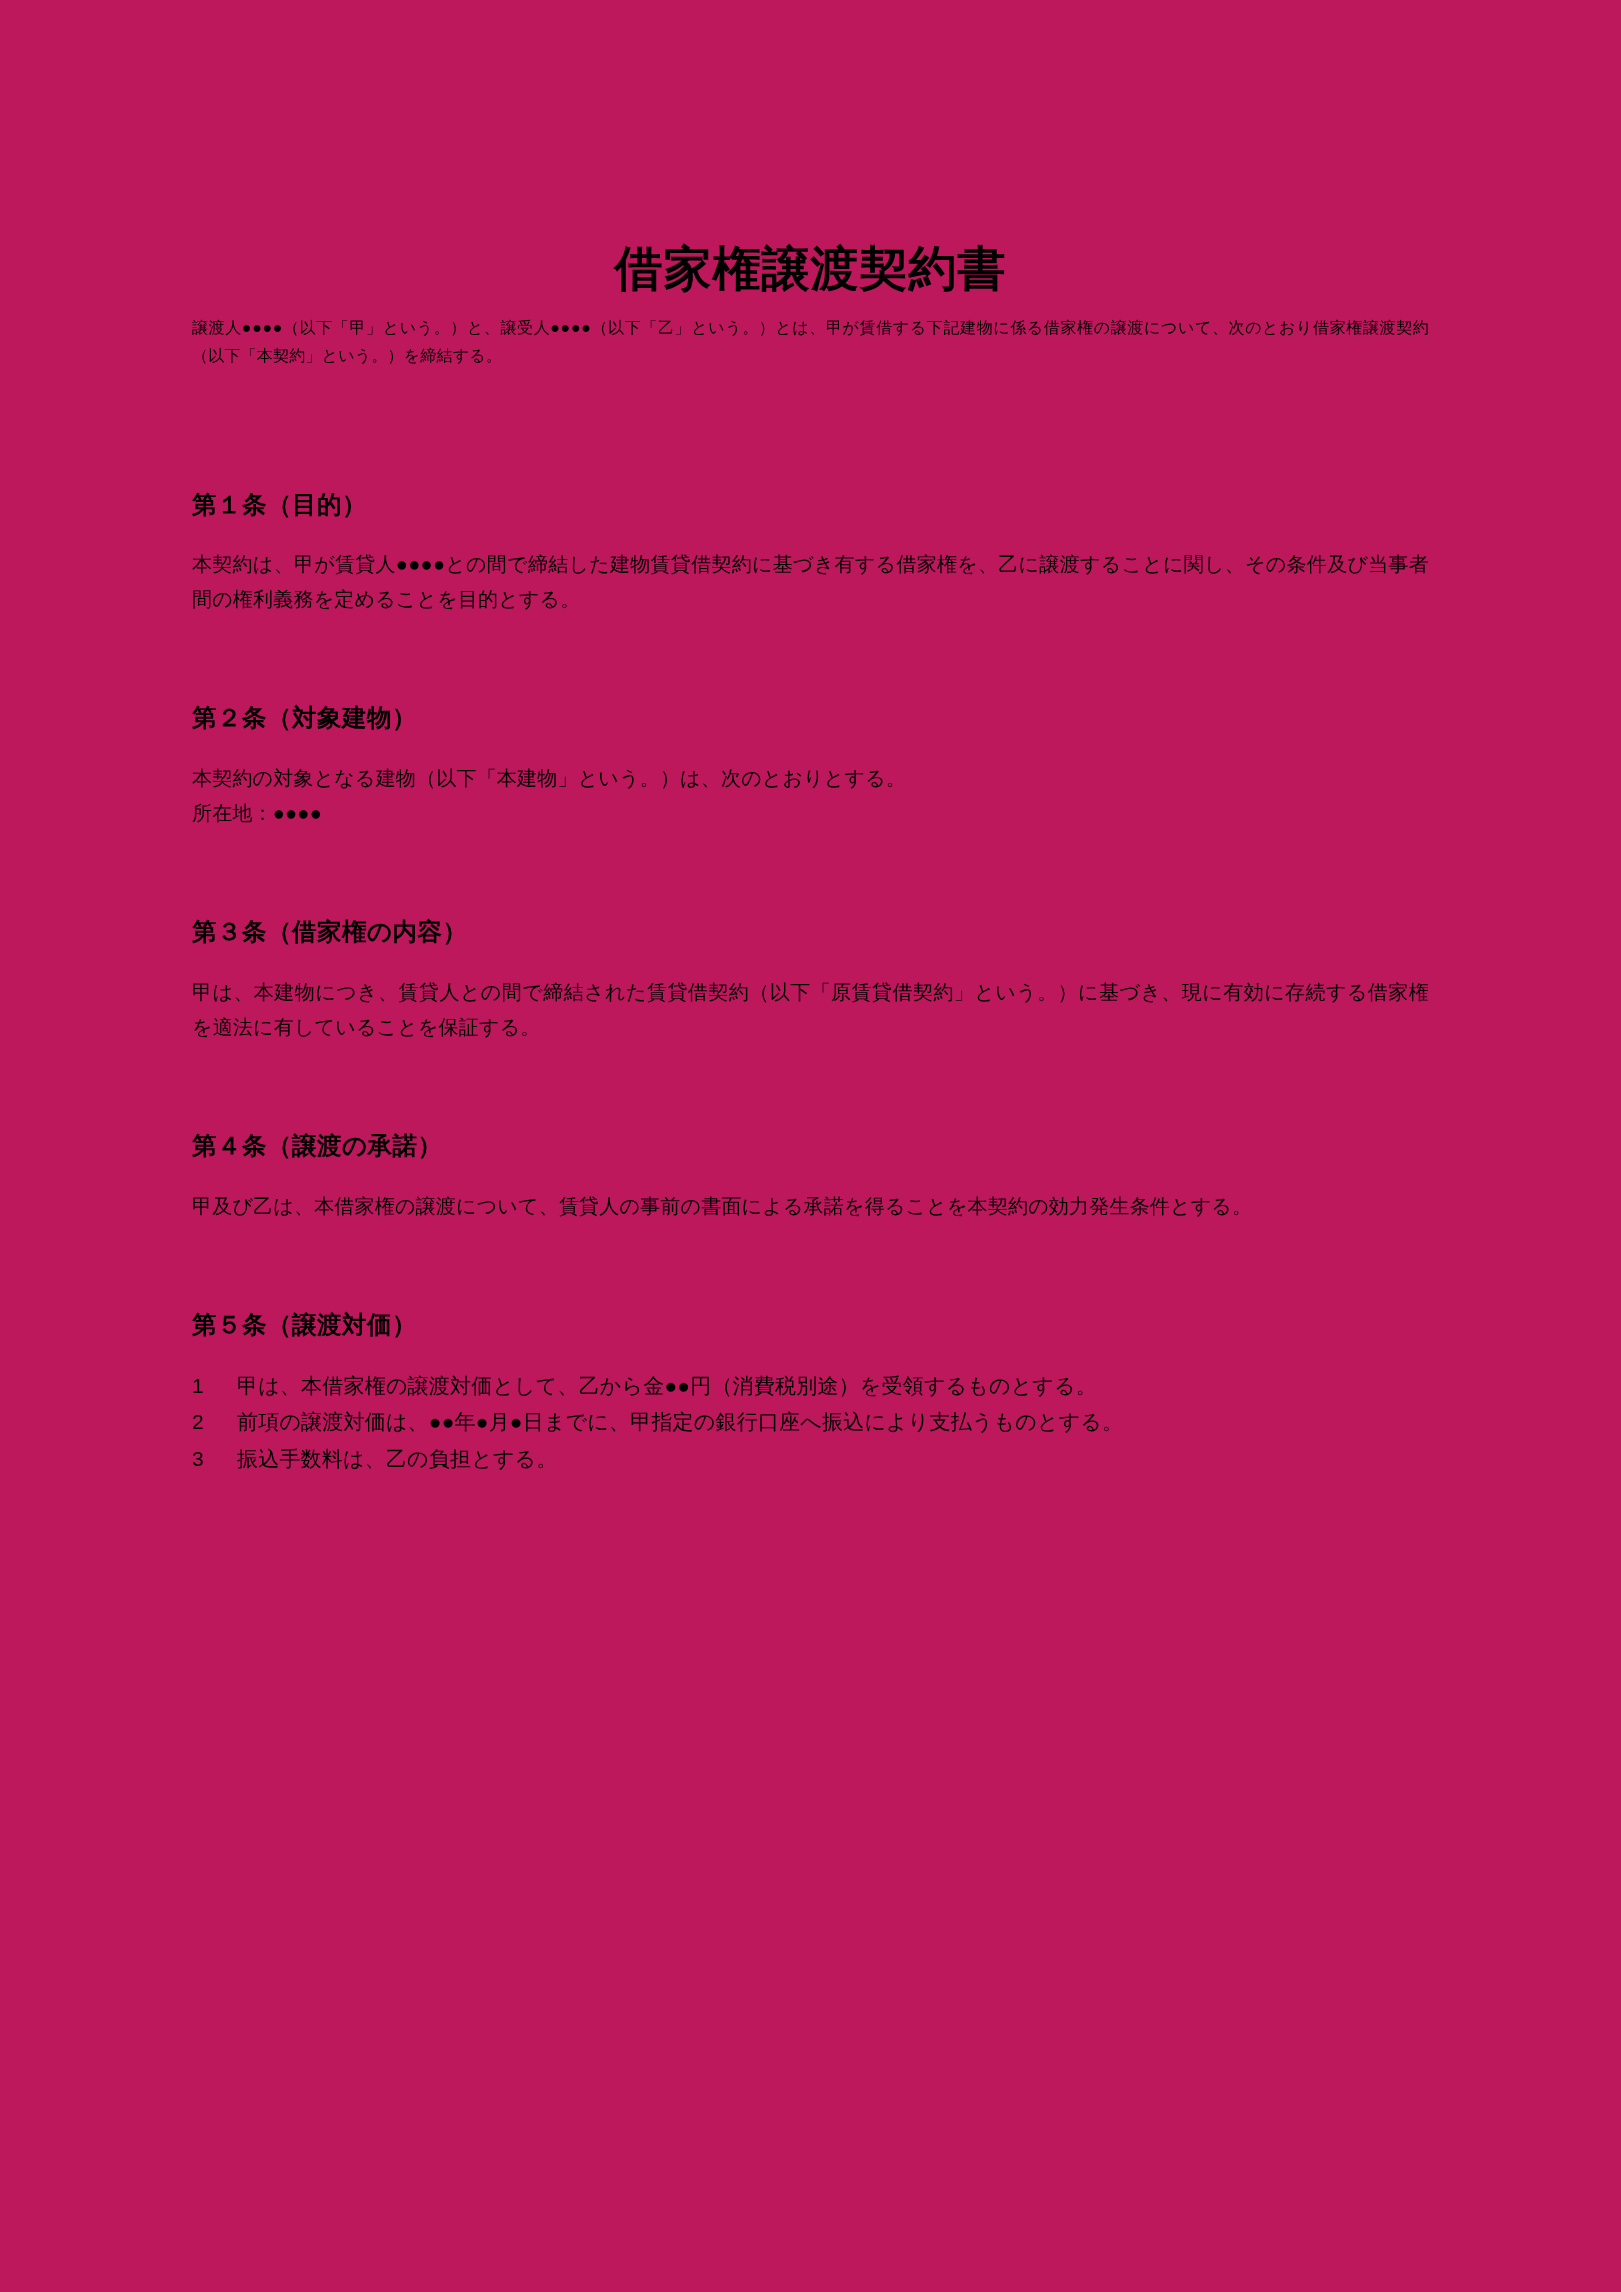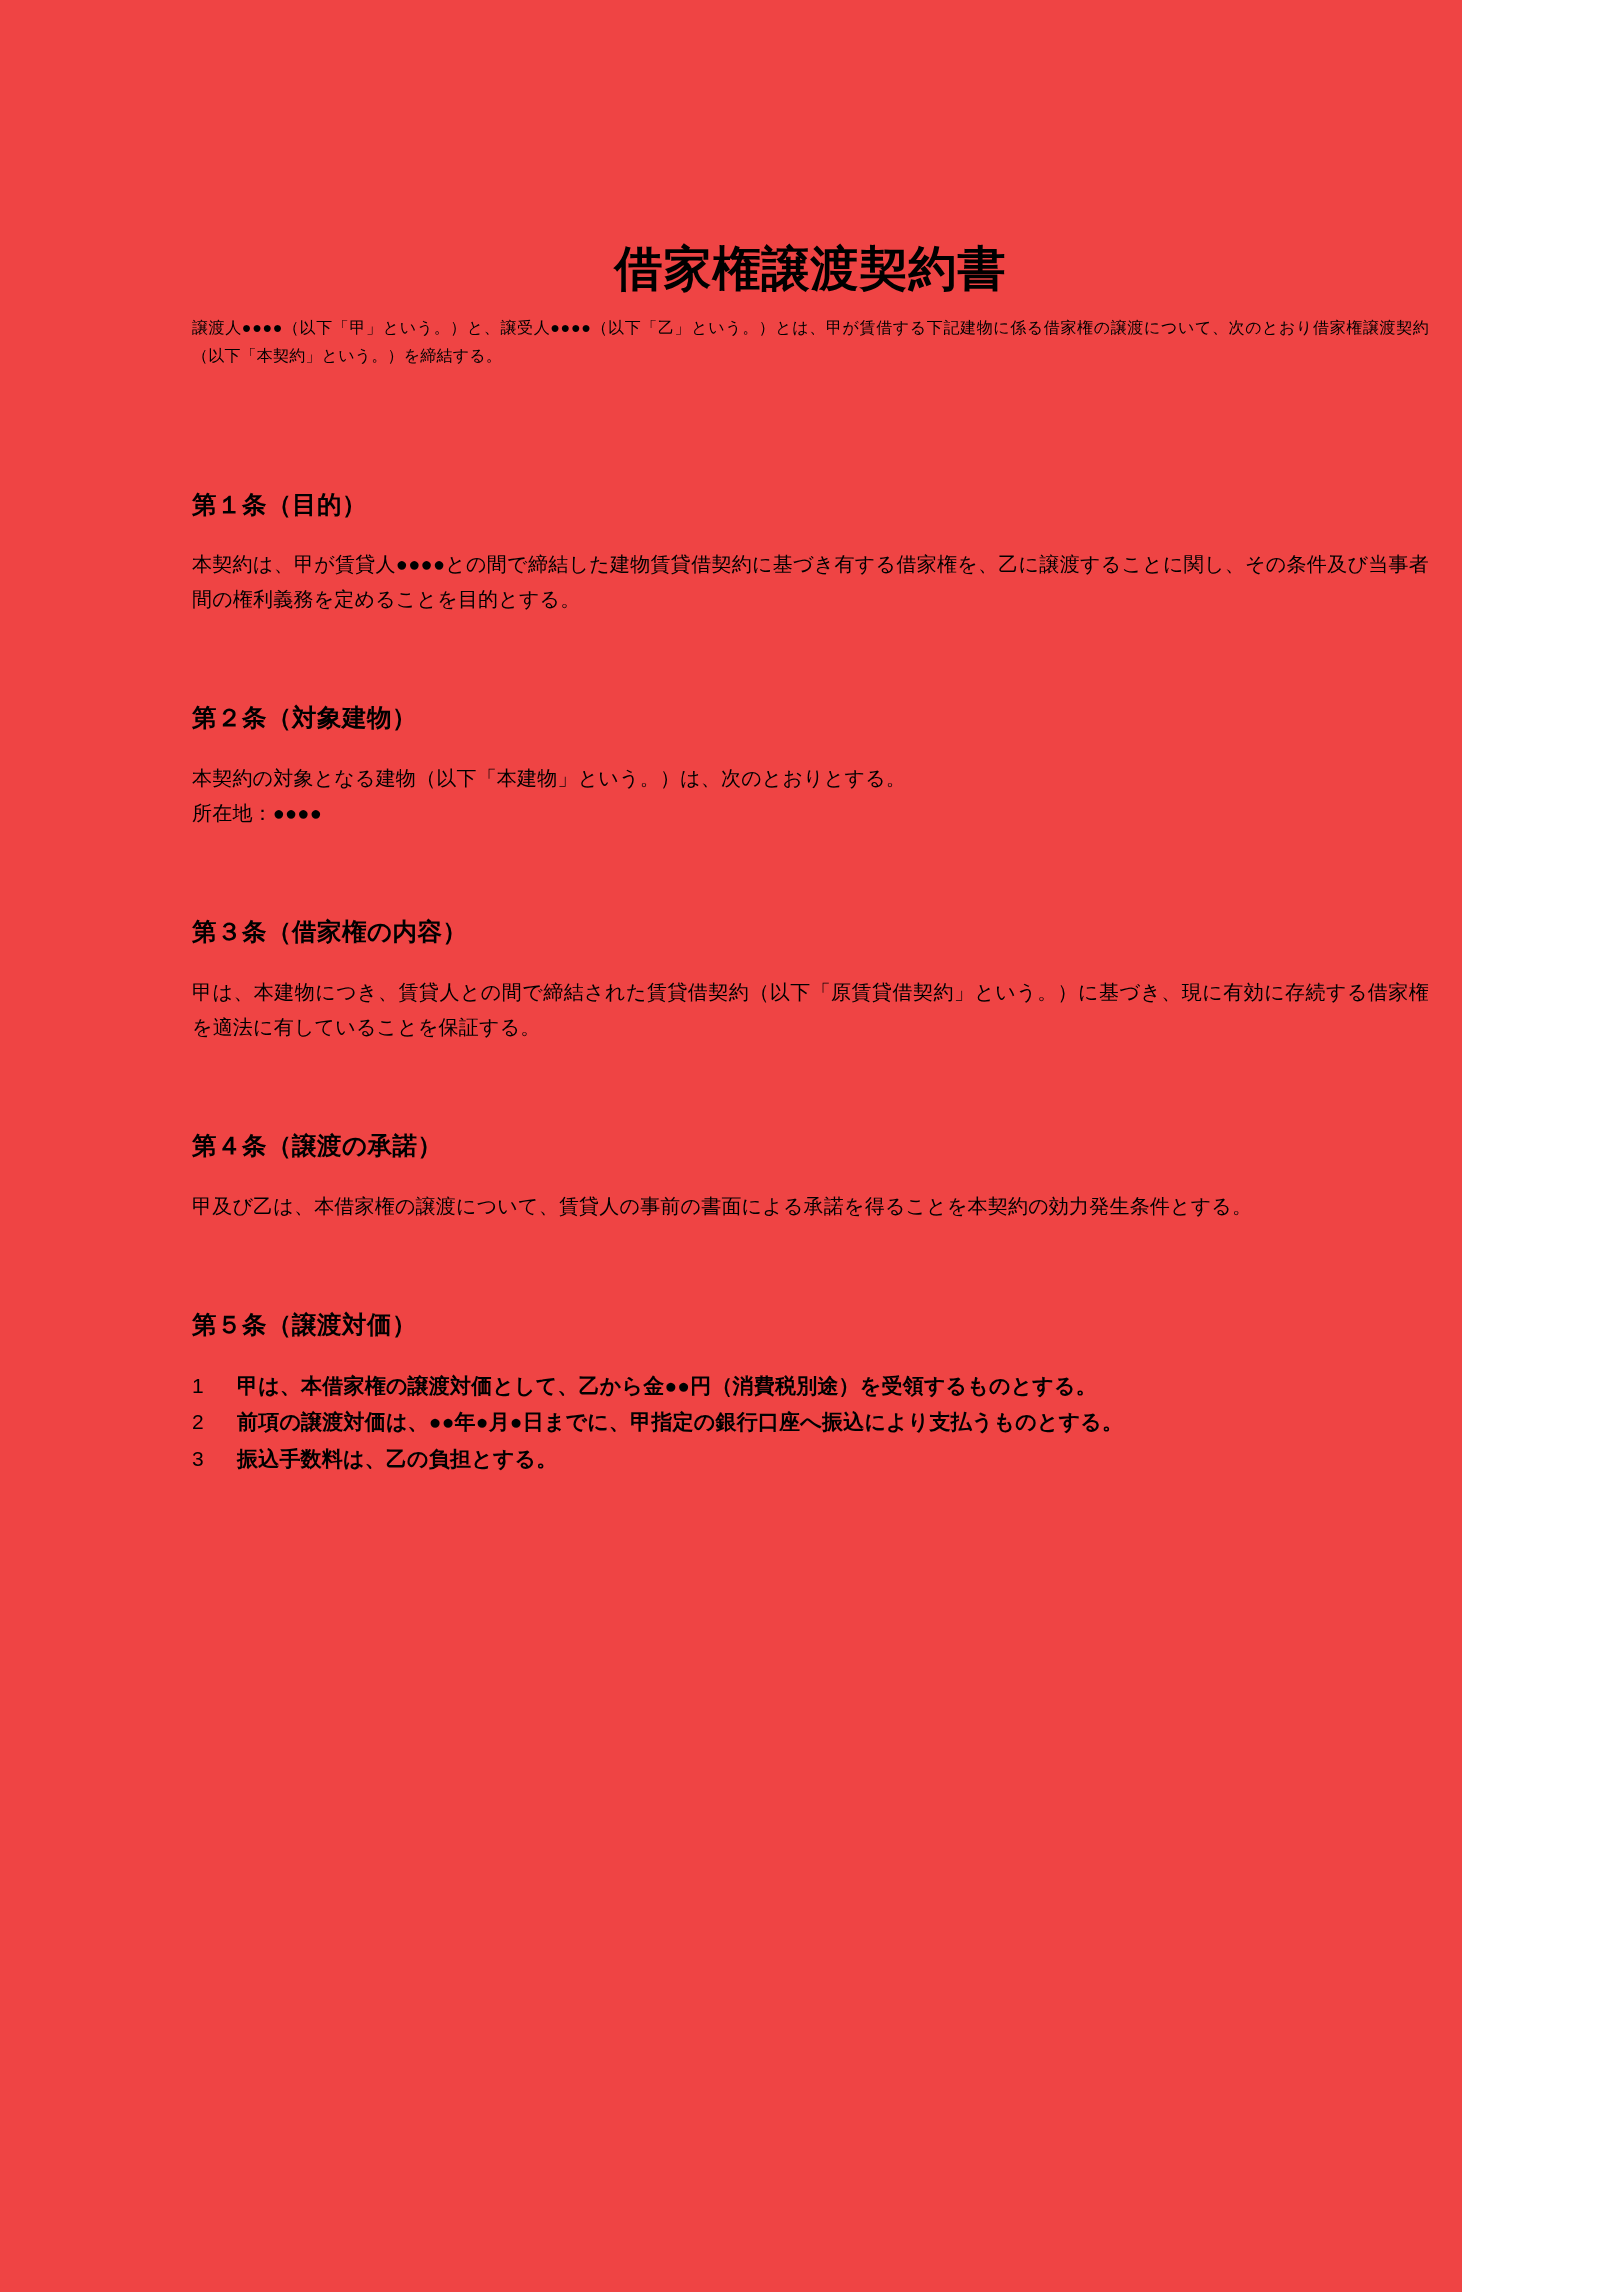--- a/index.html
+++ b/index.html
@@ -5,24 +5,24 @@
   html, body {
     margin: 0;
     padding: 0;
     background: #ffffff;
   }
   body {
     font-family: "Liberation Sans", "DejaVu Sans", sans-serif;
     color: #000000;
   }
   .page {
-    width: 1462px;
+    width: 1621px;
     height: 2293px;
     position: relative;
-    background: #ef4444;
+    background: #be185d;
     box-sizing: border-box;
     padding: 0;
     overflow: hidden;
   }
   .content {
     position: absolute;
     left: 192px;
     top: 0;
     width: 1237px;
   }
@@ -70,21 +70,20 @@
   .numbered-item {
     display: flex;
     align-items: flex-start;
   }
   .numbered-item .num {
     width: 45px;
     flex: 0 0 45px;
   }
   .numbered-item .txt {
     flex: 1 1 auto;
-    font-weight: bold;
   }
 </style>
 </head>
 <body>
 
 <div class="page">
   <div class="content">
 
     <h1 class="doc-title">借家権譲渡契約書</h1>
 

